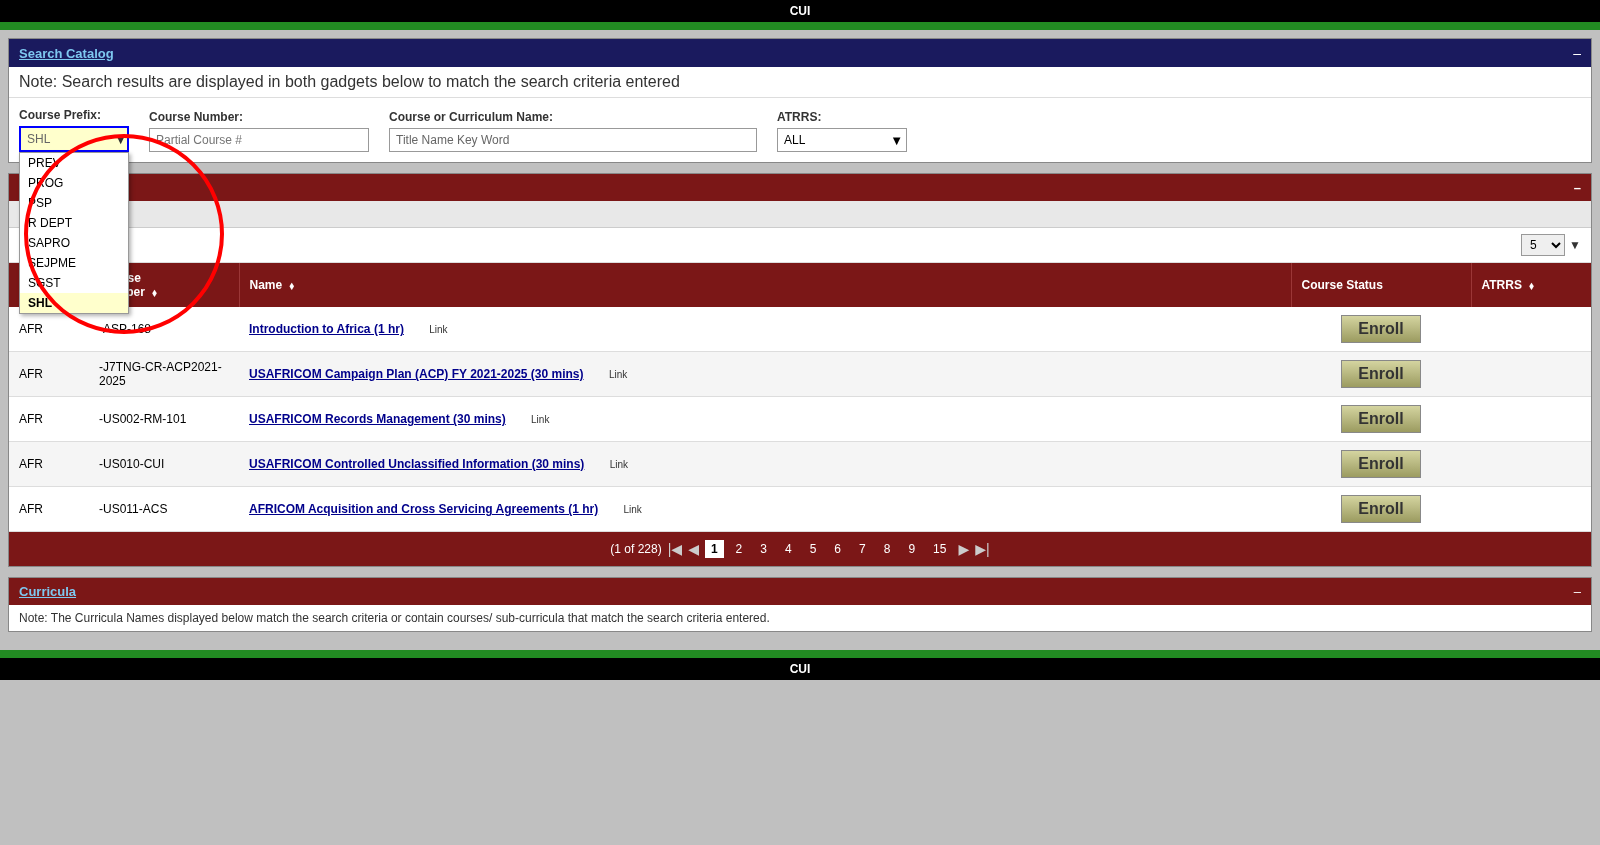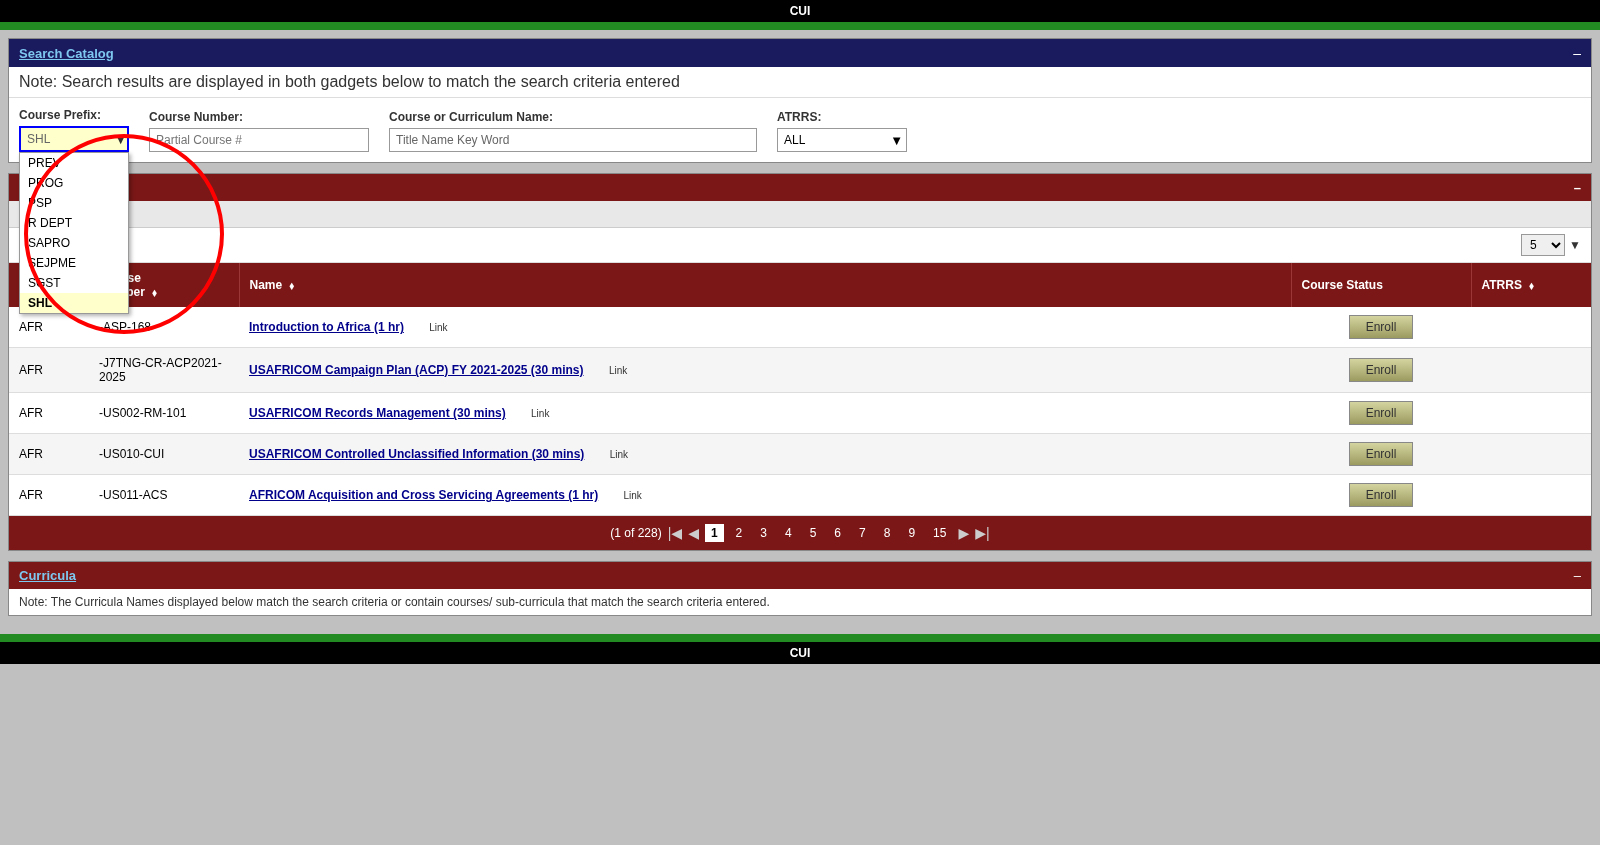--- a/index.html
+++ b/index.html
@@ -221,24 +221,24 @@
     .link-text {
       color: #333;
       margin-left: 22px;
       font-size: 10px;
     }
 
     .enroll-btn {
       background: linear-gradient(to bottom, #d4d4a0, #9b9b60);
       border: 1px solid #888;
       padding: 4px 16px;
-      font-size: 12px;
+      font-size: 16px;
       cursor: pointer;
       color: #333;
-      font-weight: normal;
+      font-weight: bold;
     }
 
     
     .pagination-bar {
       background: #7b1717;
       color: #fff;
       padding: 8px 10px;
       text-align: center;
       font-size: 12px;
       display: flex;

